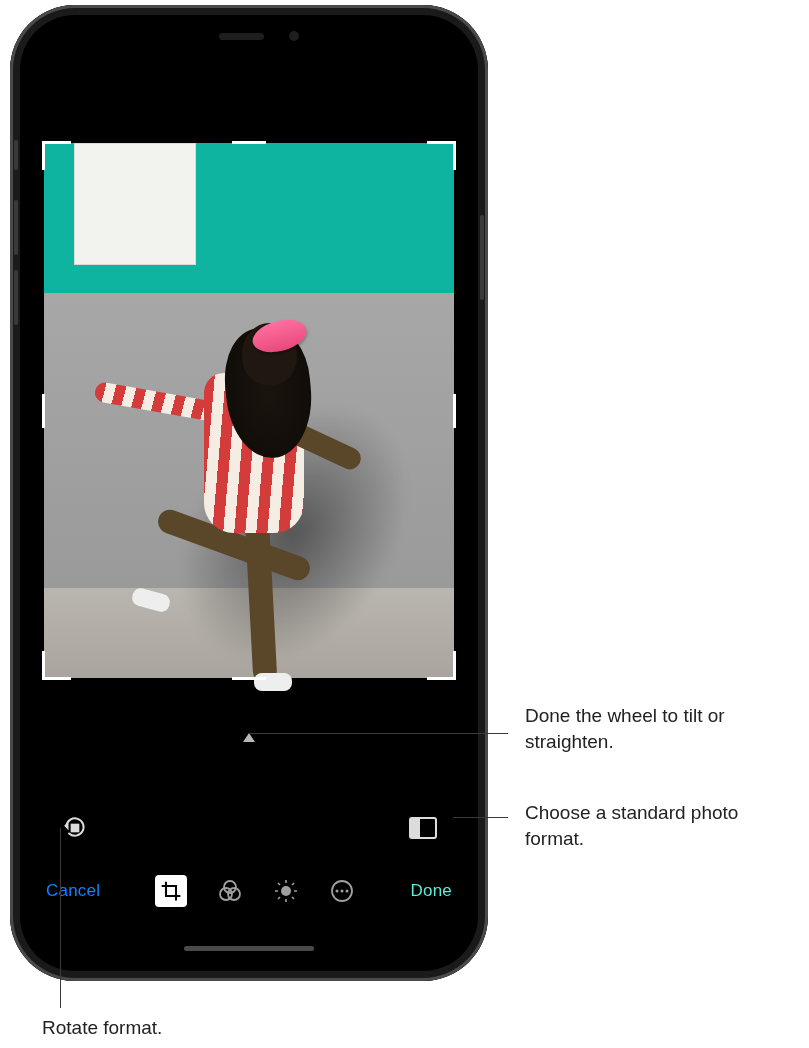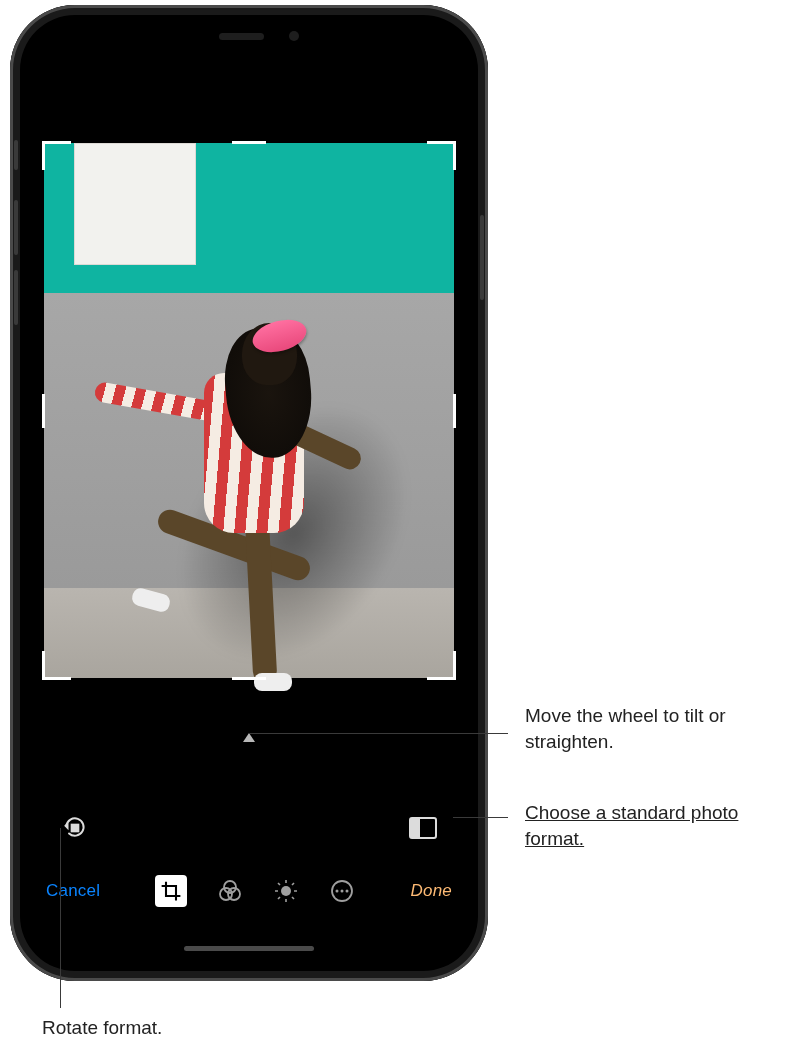--- a/index.html
+++ b/index.html
@@ -202,21 +202,21 @@
       display: flex;
       justify-content: space-between;
       align-items: center;
       padding: 0 18px;
     }
     .bottom-bar .txt-btn {
       font-size: 17px;
       letter-spacing: 0.2px;
     }
     .cancel { color: #0a84ff; }
-    .done { color: #fdba74; font-style: italic; }
+    .done { color: #5eead4; }
     .tool-icons {
       display: flex;
       gap: 30px;
       align-items: center;
     }
     .tool-icon {
       width: 26px; height: 26px;
       display: flex;
       align-items: center;
       justify-content: center;
@@ -248,21 +248,21 @@
       position: absolute;
       font-size: 19px;
       line-height: 1.35;
       color: #222;
     }
     
     .line1a { left: 248px; top: 733px; width: 260px; }
     .text1 { left: 525px; top: 703px; width: 260px; }
     
     .line2 { left: 453px; top: 817px; width: 55px; }
-    .text2 { left: 525px; top: 800px; width: 260px; text-decoration: underline;} 
+    .text2 { left: 525px; top: 800px; width: 260px;} 
     .line3a { left: 60px; top: 828px; width: 1px; height: 180px; background:#3a3a3a;}
     .text3 { left: 42px; top: 1015px; }
 
     svg { display: block; }
   </style>
 </head>
 <body>
 
   <div class="phone">
     <span class="side-btn side-left-1"></span>
@@ -367,19 +367,19 @@
           </div>
           <span class="txt-btn done">Done</span>
         </div>
 
         <div class="home-indicator"></div>
       </div>
     </div>
   </div>
 
   <div class="callout-line line1a"></div>
-  <div class="callout-text text1">Move the wheel to tilt or straighten.</div>
+  <div class="callout-text text1">Done the wheel to tilt or straighten.</div>
 
   <div class="callout-line line2"></div>
   <div class="callout-text text2">Choose a standard photo format.</div>
 
   <div class="callout-line line3a" style="width:1px;"></div>
   <div class="callout-text text3">Rotate format.</div>
 
 </body></html>

